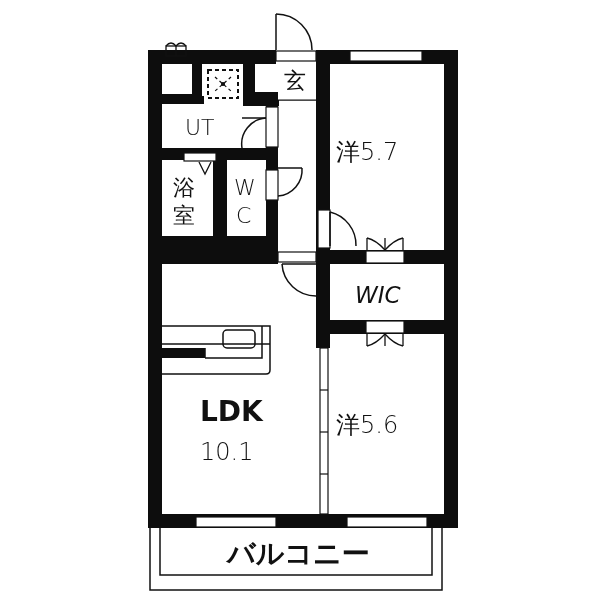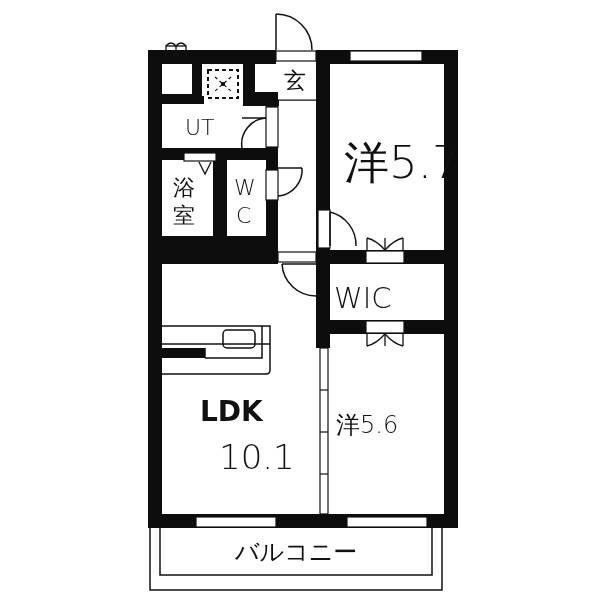--- a/index.html
+++ b/index.html
@@ -144,18 +144,18 @@
     <rect x="223" y="330" width="32" height="18" rx="4"></rect>
   </g>
 </svg>
 
 <div class="lbl" style="left:284px;top:70px;font-size:22px;">玄</div>
 <div class="lbl" style="left:185px;top:117px;font-size:22px;">UT</div>
 <div class="lbl" style="left:173px;top:177px;font-size:22px;">浴</div>
 <div class="lbl" style="left:173px;top:205px;font-size:22px;">室</div>
 <div class="lbl" style="left:234px;top:177px;font-size:22px;">W</div>
 <div class="lbl" style="left:236px;top:205px;font-size:22px;">C</div>
-<div class="lbl" style="left:336px;top:140px;font-size:45px;margin-left:8px;">洋5.7</div>
-<div class="lbl" style="left:334px;top:284px;font-size:29px;">WIC</div>
+<div class="lbl" style="left:336px;top:140px;font-size:24px;">洋5.7</div>
+<div class="lbl" style="left:355px;top:284px;font-size:23px;font-style:italic;">WIC</div>
 <div class="lbl" style="left:336px;top:413px;font-size:24px;">洋5.6</div>
 <div class="lbl" style="left:200px;top:398px;font-size:28px;font-weight:bold;">LDK</div>
-<div class="lbl" style="left:200px;top:440px;font-size:34px;margin-left:19px;">10.1</div>
-<div class="lbl" style="left:235px;top:540px;font-size:24px;">バルコニー</div>
+<div class="lbl" style="left:200px;top:440px;font-size:24px;">10.1</div>
+<div class="lbl" style="left:227px;top:540px;font-size:28px;font-weight:bold;">バルコニー</div>
 
 </body></html>

